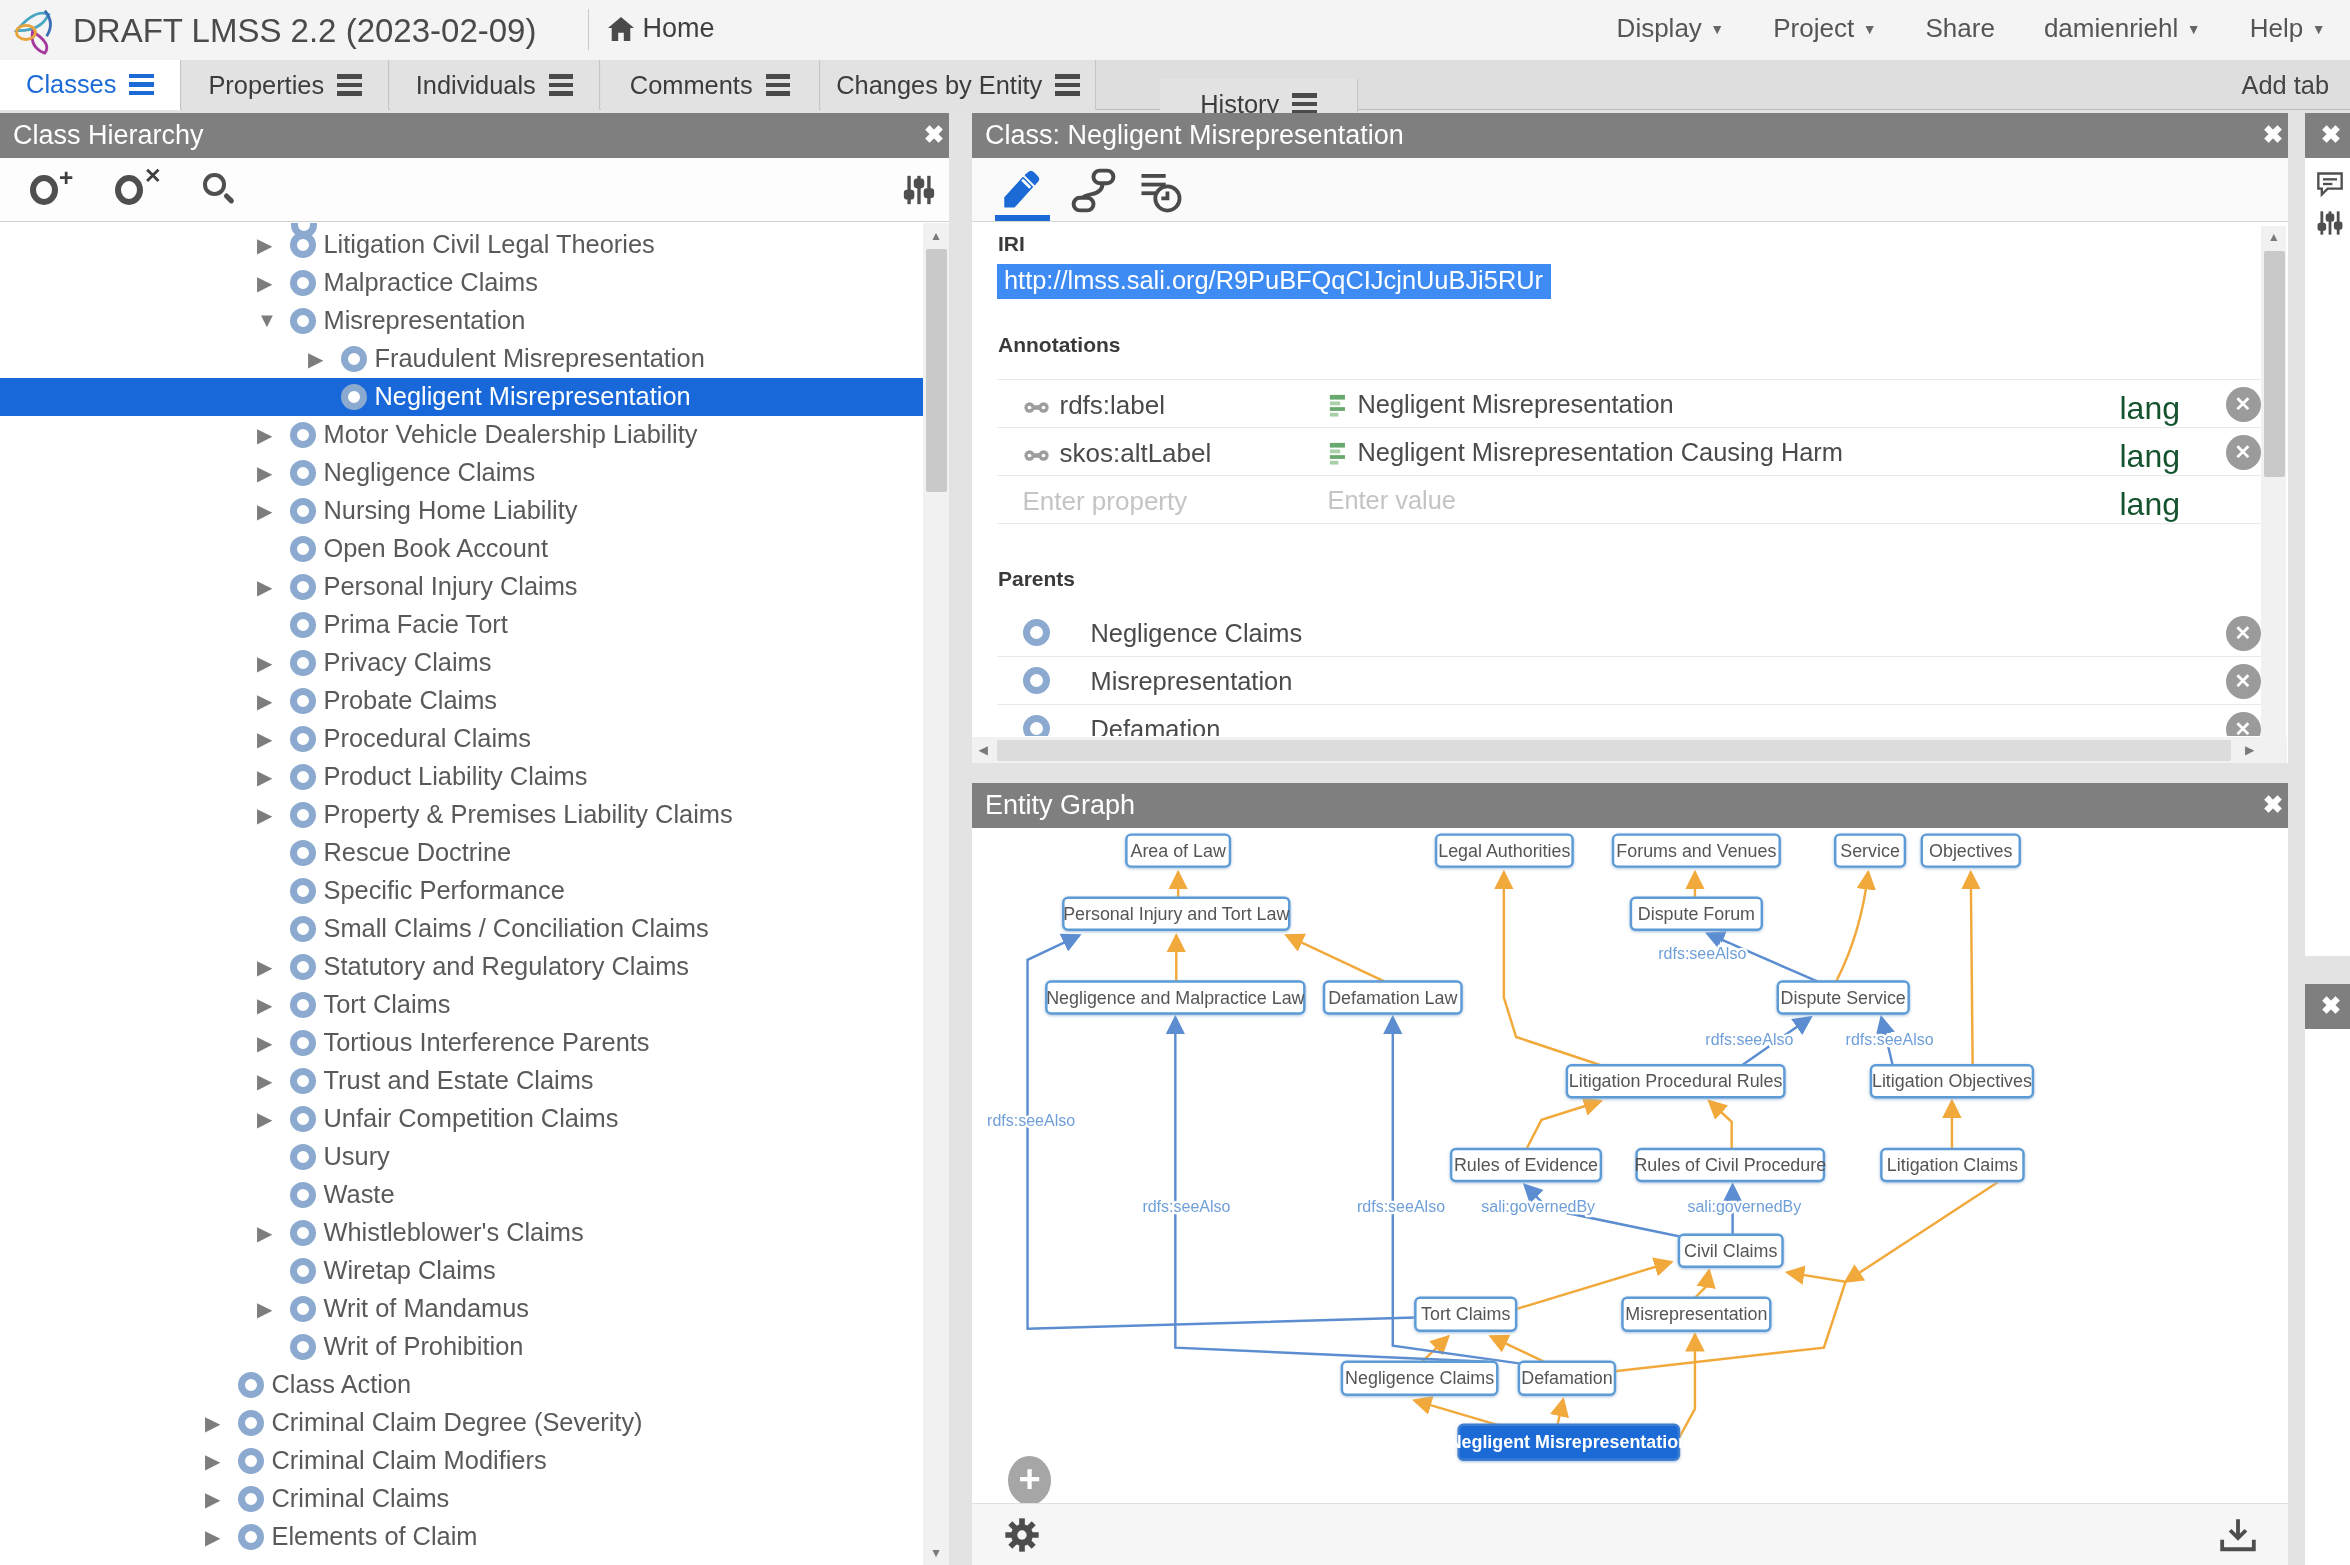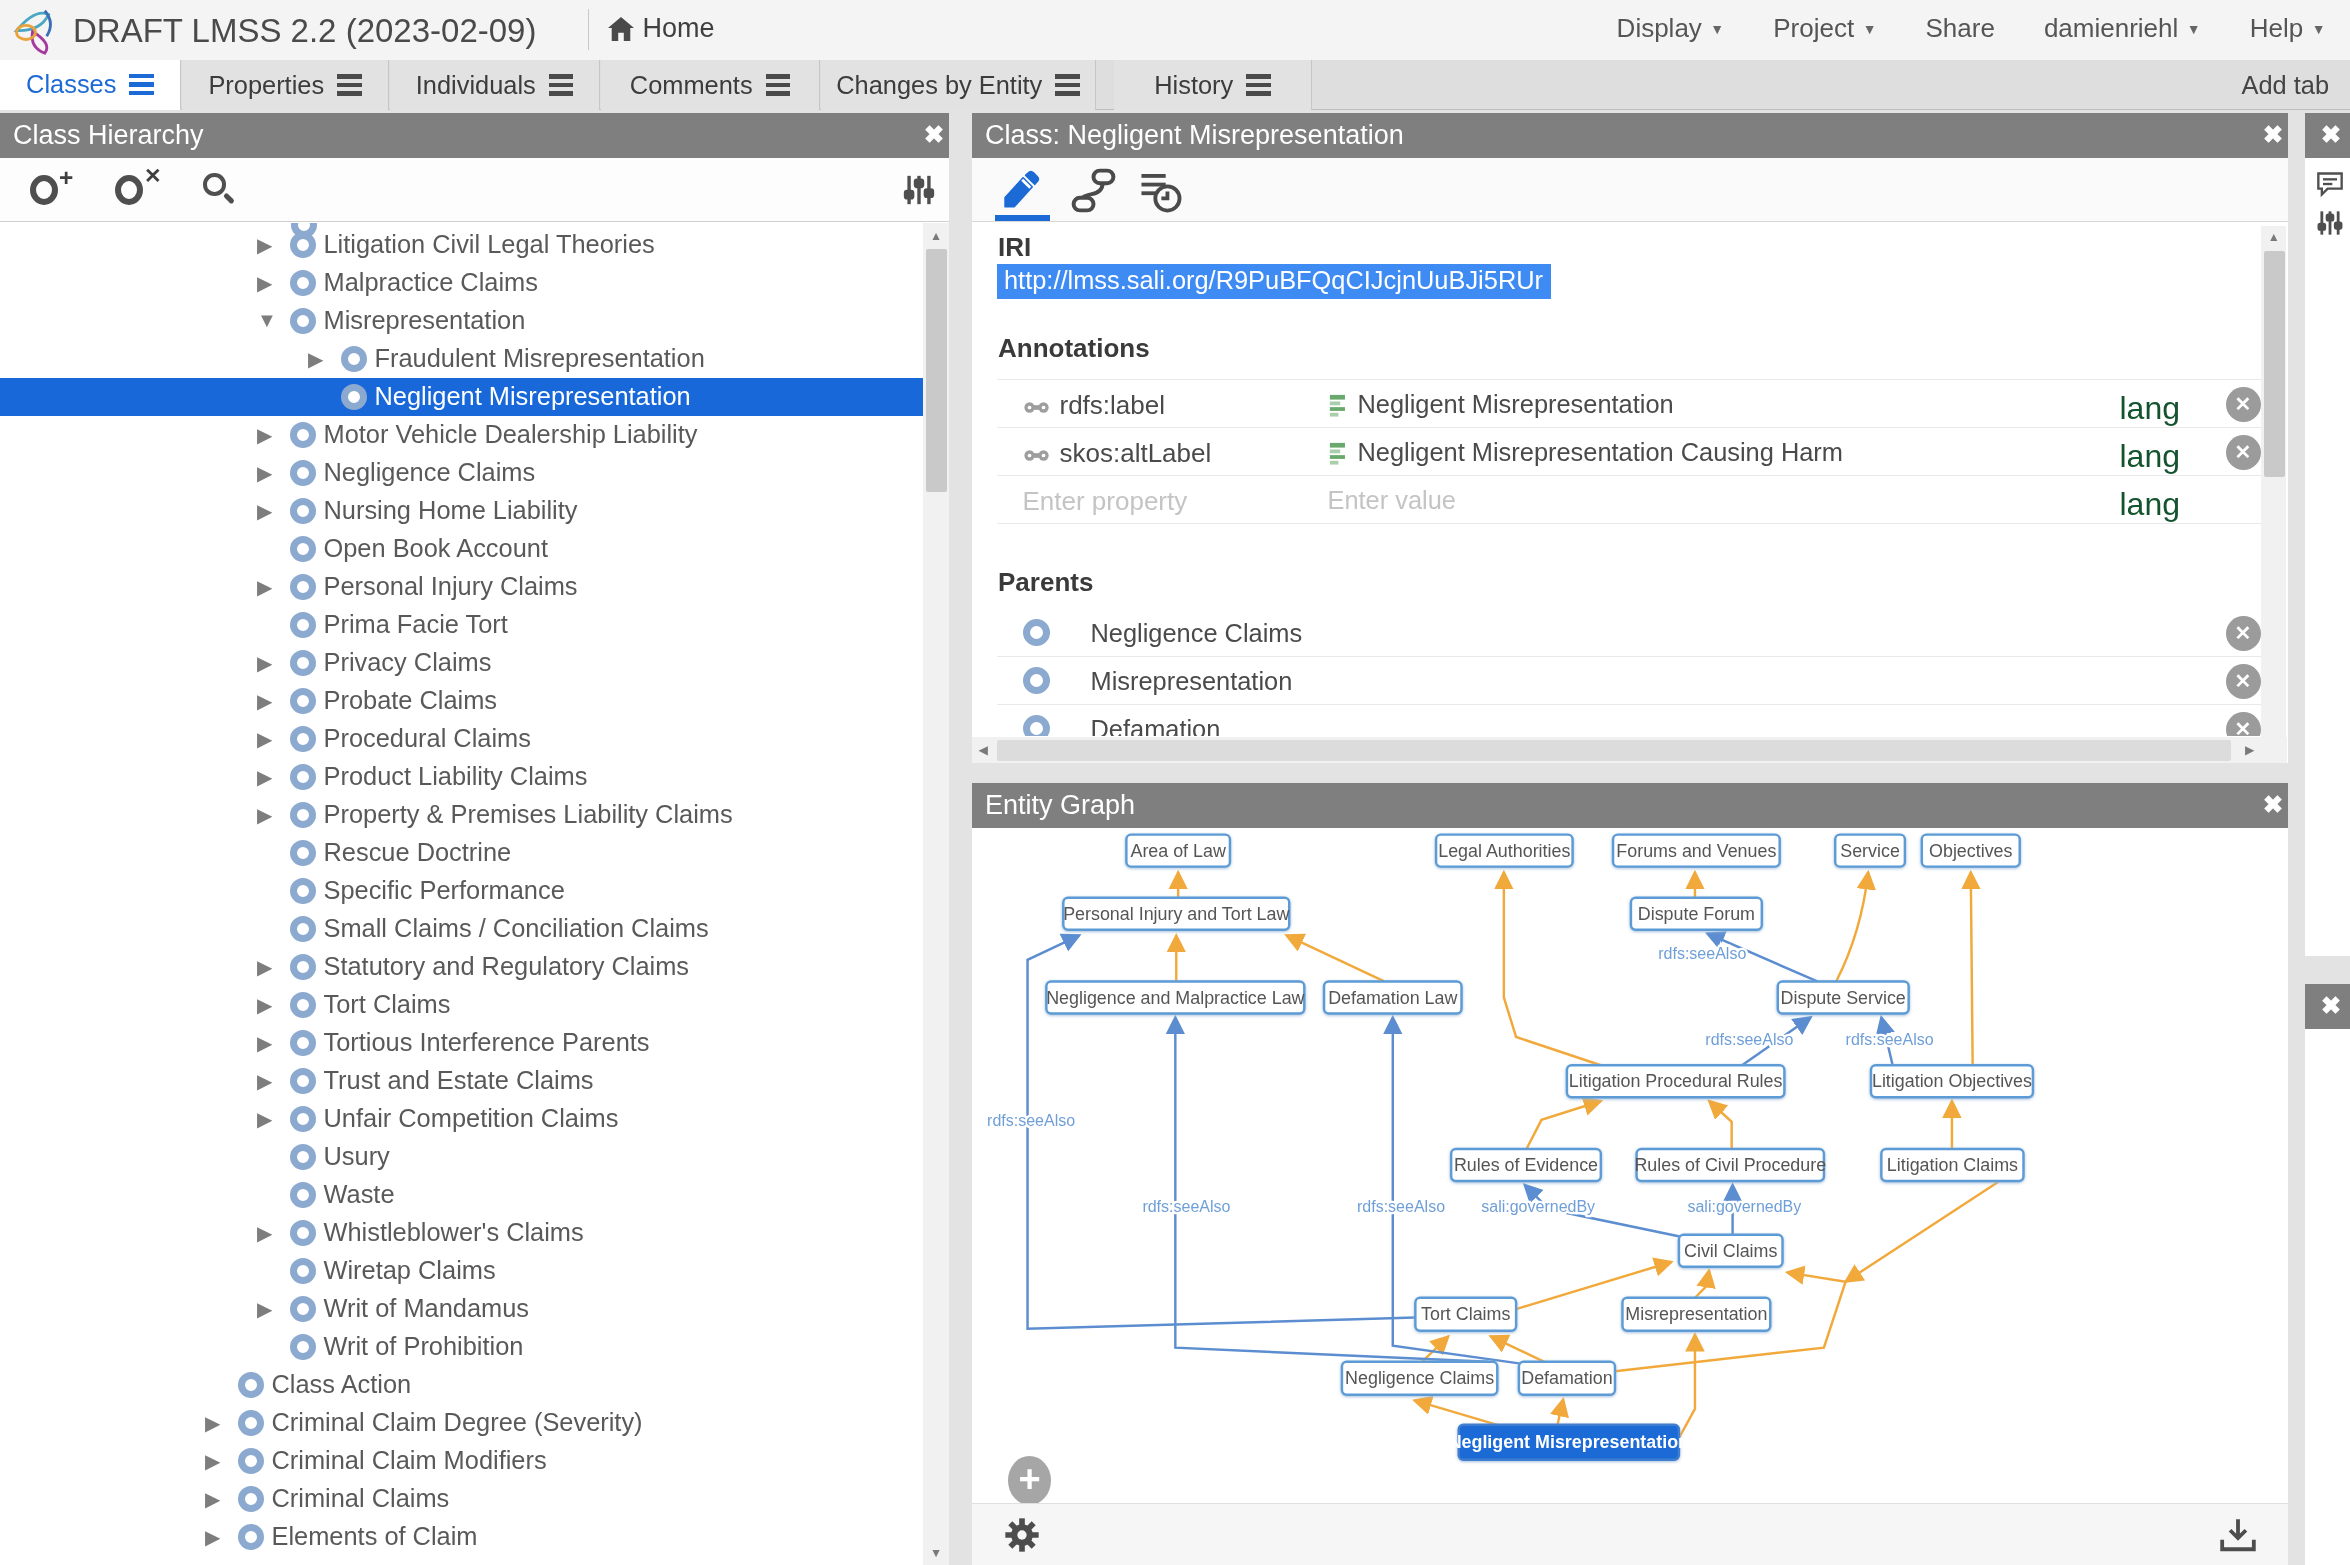--- a/index.html
+++ b/index.html
@@ -49,21 +49,21 @@
   .donut { width:26px; height:26px; border:7.5px solid #8ca9cf; border-radius:50%; background:#fff; margin-right:7.5px; flex:0 0 auto; }
   .tree-label { font-size:25.4px; color:#595959; }
   .tree-row.selected .tree-label { color:#ffffff; }
   #tree-scroll { position:absolute; right:0; top:110px; width:26px; bottom:0; background:#f1f1f1; }
   .sb-arrow { position:absolute; left:0; width:26px; height:22.6px; color:#7a7a7a; font-size:12.2px; text-align:center; line-height:22.6px; }
   .sb-thumb { position:absolute; left:2.8px; width:21px; background:#c9c9c9; border-radius:1.9px; }
 
   
   #class-panel { left:972px; top:113px; width:1316px; height:650px; }
   #class-toolbar { position:absolute; left:0; top:45px; width:100%; height:64px; background:#fafafa; border-bottom:0.9px solid #d8d8d8; }
-  .heading { position:absolute; left:26px; font-size:26px; font-weight:bold; color:#3a3a3a; }
+  .heading { position:absolute; left:26px; font-size:21px; font-weight:bold; color:#3a3a3a; }
   #iri-value { position:absolute; left:24.5px; top:151px; background:#3e8bf4; color:#ffffff; font-size:25.4px; padding:1.9px 7.5px 3.8px 7.5px; }
   .fieldrow { position:relative; height:48px; border-bottom:0.9px solid #e9e9e9; }
   .fieldrow .prop { position:absolute; left:63px; top:10.4px; font-size:26px; color:#4a4a4a; }
   .fieldrow .val  { position:absolute; left:361px; top:10.4px; font-size:25.4px; color:#4a4a4a; }
   .fieldrow .lang { position:absolute; left:1123px; top:10.4px; font-size:32px; color:#14532d; }
   .fieldrow .ph { color:#c4c4c4;text-align:right; }
   .xbtn { position:absolute; left:1229px; top:6.6px; width:35px; height:35px; border-radius:50%; background:#9b9b9b;
           color:#fff; font-size:20px; font-weight:bold; text-align:center; line-height:35px; cursor:pointer; }
   .parent-donut { position:absolute; left:26px; top:10.4px; width:27px; height:27px; border:7.5px solid #8ca9cf; border-radius:50%; background:#fff; }
   .parentrow .val { left:94px; }
@@ -165,21 +165,21 @@
       </span>
     </div>
     <div class="tab" style="left: 821px; width: 275px;">
       <span>Changes by Entity</span>
       <span class="burger">
         <i></i>
         <i></i>
         <i></i>
       </span>
     </div>
-    <div class="tab" style="left: 1114px; width: 198px;">
+    <div class="tab" style="left: 1160px; width: 198px; margin-top: 19px;">
       <span>History</span>
       <span class="burger">
         <i></i>
         <i></i>
         <i></i>
       </span>
     </div>
   </div>
 
 <div class="gap-v" style="left:949px"></div>

